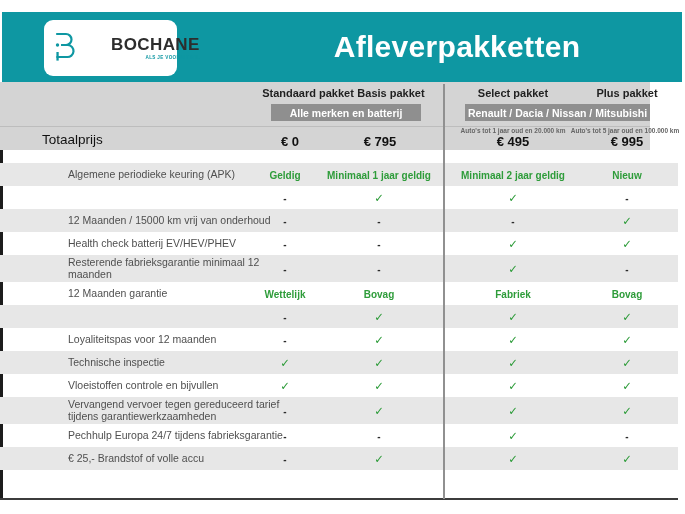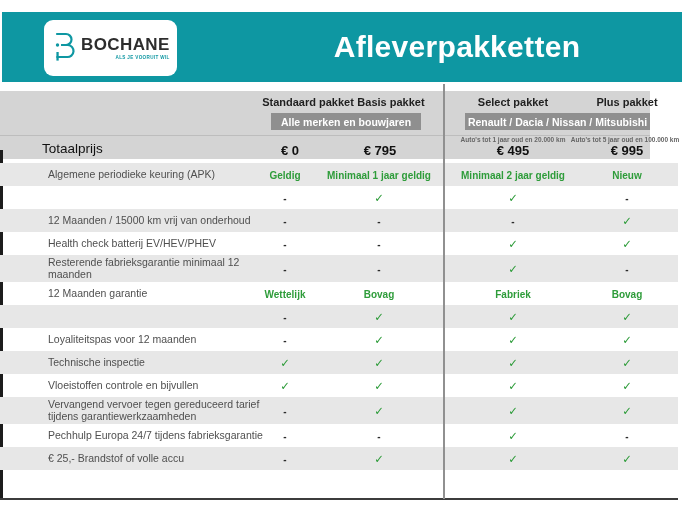--- a/index.html
+++ b/index.html
@@ -11,34 +11,34 @@
   .page { position:absolute; inset:0; }
 
   
   .teal-band {
     position:absolute; top:12px; left:2px; width:680px; height:70px;
     background:#0e97a2;
   }
   .logo-box {
     position:absolute; left:42px; top:8px; width:133px; height:56px;
     background:#ffffff; border-radius:9px;
-    display:flex; align-items:center; padding:0 10px; box-sizing:border-box;
+    display:flex; align-items:center; padding:0 10px; box-sizing:border-box;gap:30px;
   }
   .logo-icon { flex:0 0 auto; margin-right:5px; margin-top:2px; }
   .logo-text { display:flex; flex-direction:column; }
   .brand { font-size:17px; font-weight:bold; color:#2d2d2d; letter-spacing:0.4px; line-height:18px; }
   .tagline { font-size:4.6px; font-weight:bold; color:#0e97a2; text-align:right; letter-spacing:0.35px; margin-top:1px; }
   .page-title {
     position:absolute; left:455px; top:50%; transform:translate(-50%,-50%);
     color:#ffffff; font-size:30px; font-weight:800; letter-spacing:0.3px; white-space:nowrap;
   }
 
   
   .header-block {
-    position:absolute; top:91px; left:0; width:650px; height:68px;
+    position:absolute; top:82px; left:0; width:650px; height:68px;
     background:#d4d4d4;
   }
   .col-head {
     position:absolute; top:5px; transform:translateX(-50%);
     font-size:11px; font-weight:bold; color:#1f1f1f; white-space:nowrap;
   }
   .h0{left:308px} .h1{left:391px} .h2{left:513px} .h3{left:627px}
   .banner {
     position:absolute; top:22px; height:17px; background:#8f8f8f;
     color:#ffffff; font-weight:bold; font-size:10.5px;
@@ -61,21 +61,21 @@
 
   
   .rows-wrap { position:absolute; top:150px; left:0; width:678px; }
   .spacer-row { position:relative; height:13px; }
   .frow { position:relative; min-height:23px; display:flex; align-items:center; box-sizing:border-box; padding:2px 0; }
   .frow.gray { background:#e7e7e7; }
   .white-bar::before {
     content:''; position:absolute; left:0; top:0; bottom:0; width:3px; background:#1c1c1c;
   }
   .feature-label {
-    padding-left:48px; font-size:10.5px; color:#4f4f4f; max-width:238px; line-height:11.5px;
+    padding-left:68px; font-size:10.5px; color:#4f4f4f; max-width:238px; line-height:11.5px;
   }
   .cell {
     position:absolute; top:50%; transform:translate(-50%,-50%); white-space:nowrap;
   }
   .c0{left:285px} .c1{left:379px} .c2{left:513px} .c3{left:627px}
   .cell.check { color:#2e9c3a; font-size:11.5px; }
   .cell.dash  { color:#2b2b2b; font-weight:bold; font-size:10px; }
   .cell.tval  { color:#2e9c3a; font-weight:bold; font-size:10px; }
   .bottom-row { position:relative; height:28px; border-bottom:2px solid #3c3c3c; }
 
@@ -107,21 +107,21 @@
     </div>
     <div class="page-title">Afleverpakketten</div>
   </div>
 
   <div class="header-block">
     <div class="col-head h0">Standaard pakket</div>
     <div class="col-head h1">Basis pakket</div>
     <div class="col-head h2">Select pakket</div>
     <div class="col-head h3">Plus pakket</div>
 
-    <div class="banner b1">Alle merken en bouwjaren</div>
+    <div class="banner b1">Alle merken en batterij</div>
     <div class="banner b2">Renault / Dacia / Nissan / Mitsubishi</div>
 
     <div class="sep-line"></div>
 
     <div class="caption cap2">Auto's tot 1 jaar oud en 20.000 km</div>
     <div class="caption cap3">Auto's tot 5 jaar oud en 100.000 km</div>
 
     <div class="total-label">Totaalprijs</div>
     <div class="price p0">€ 0</div>
     <div class="price p1">€ 795</div>

